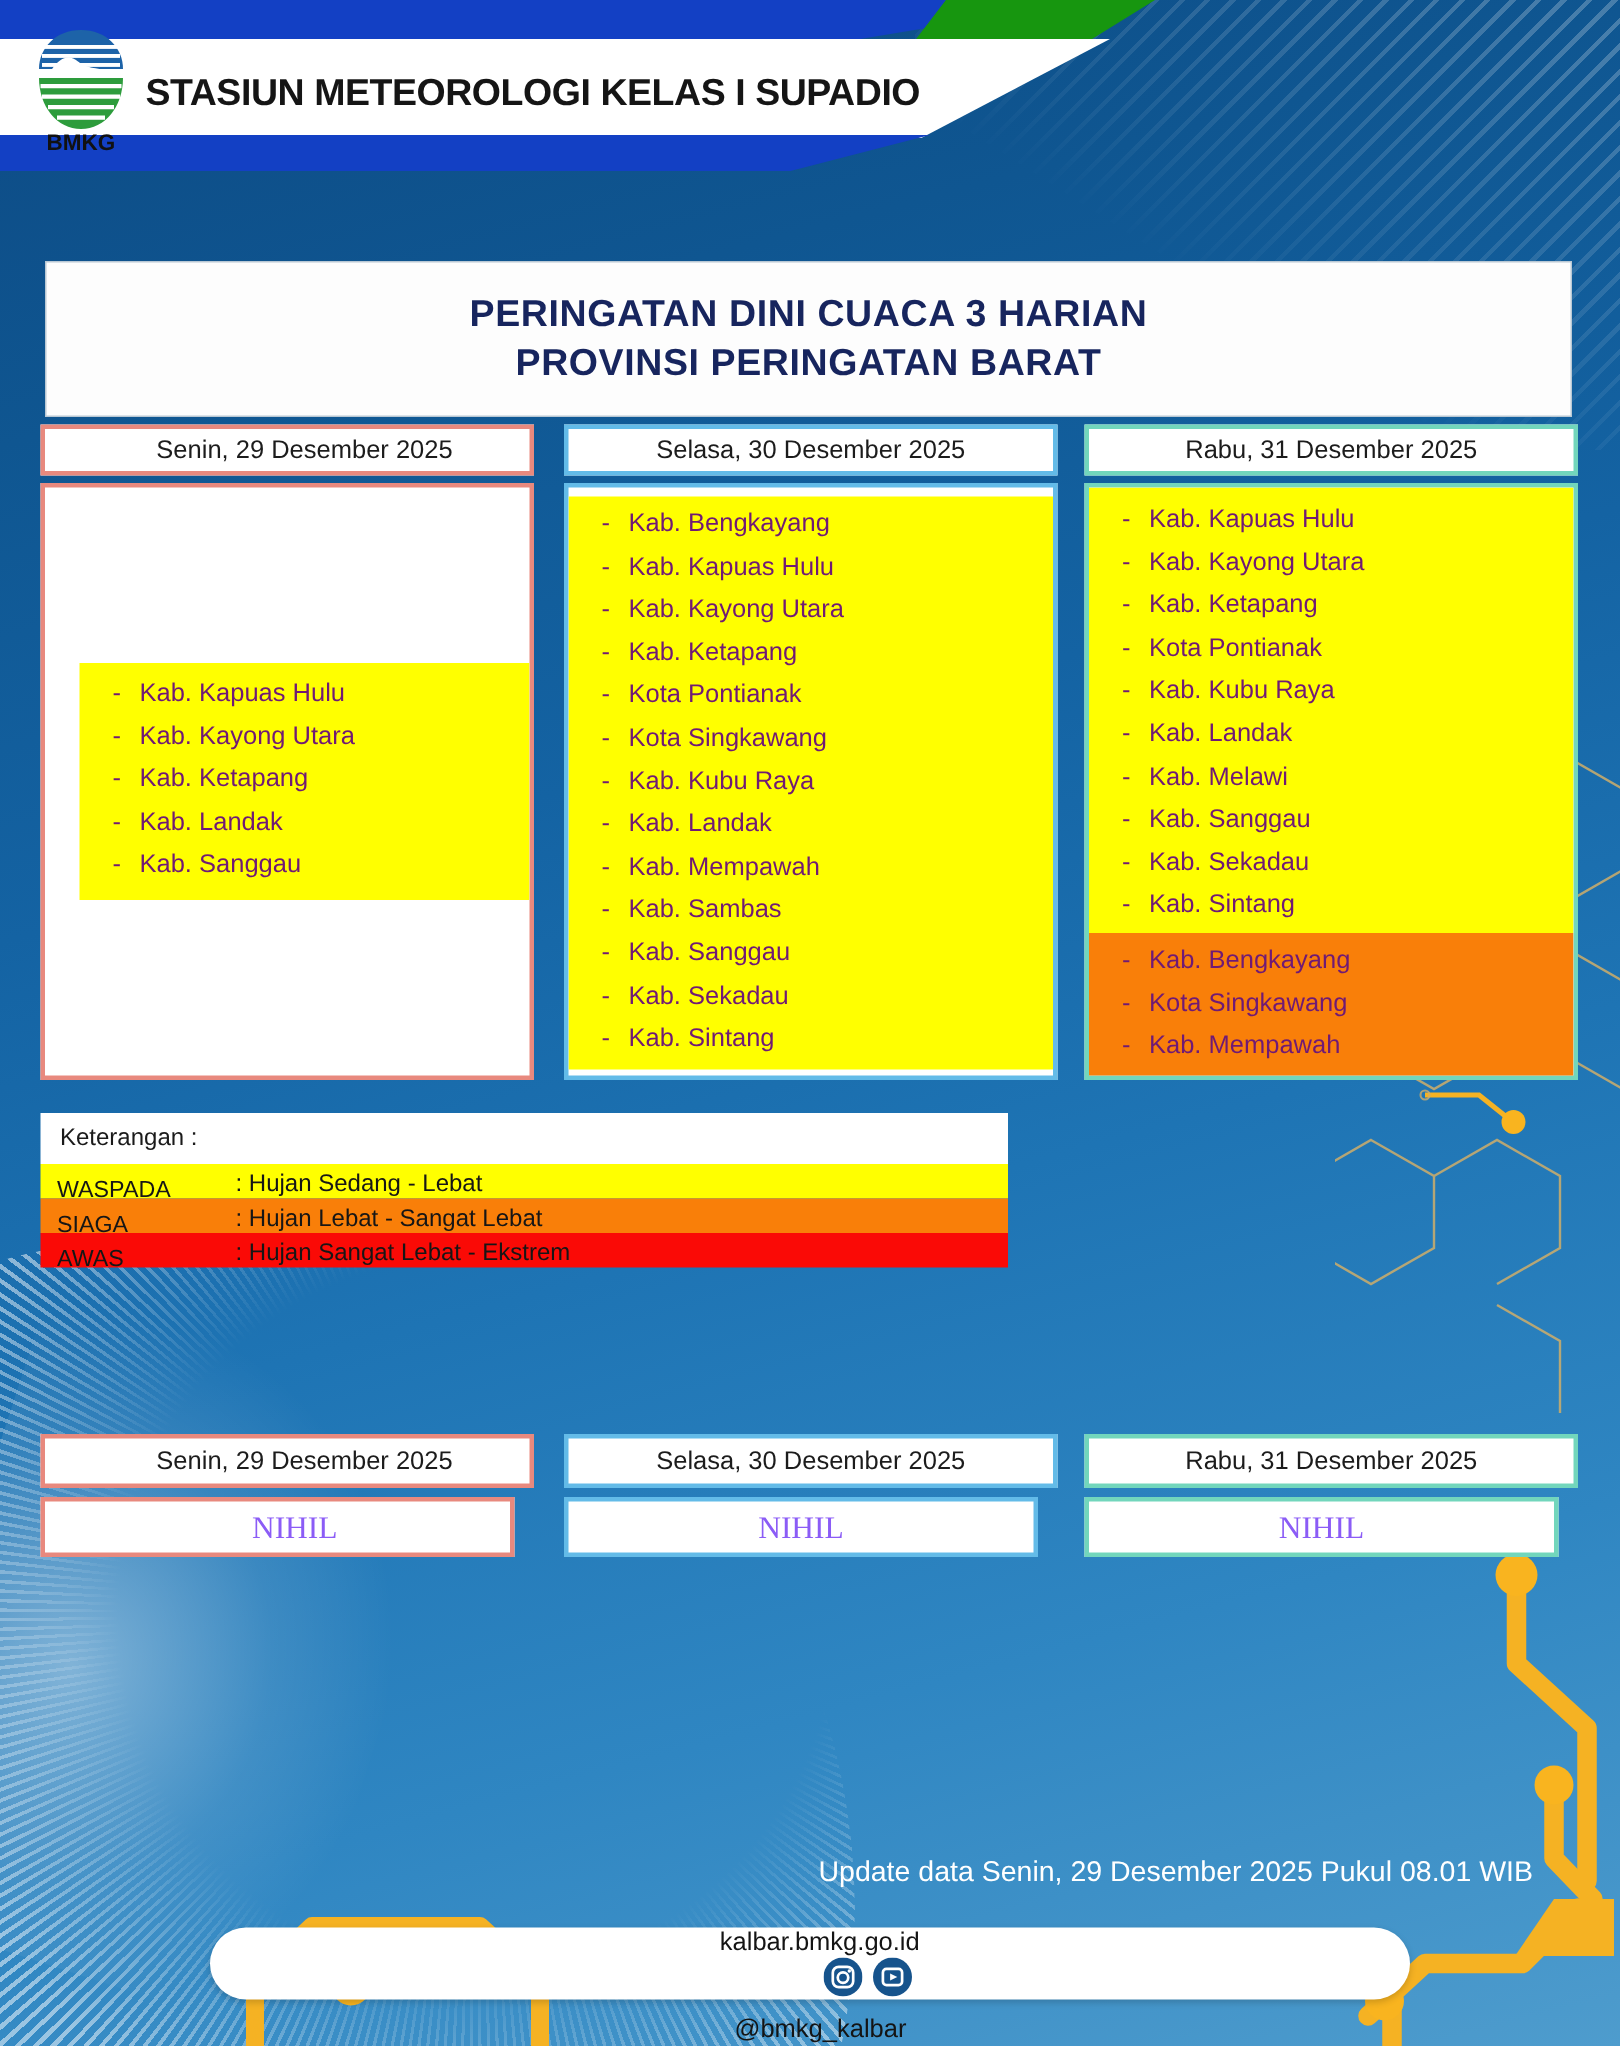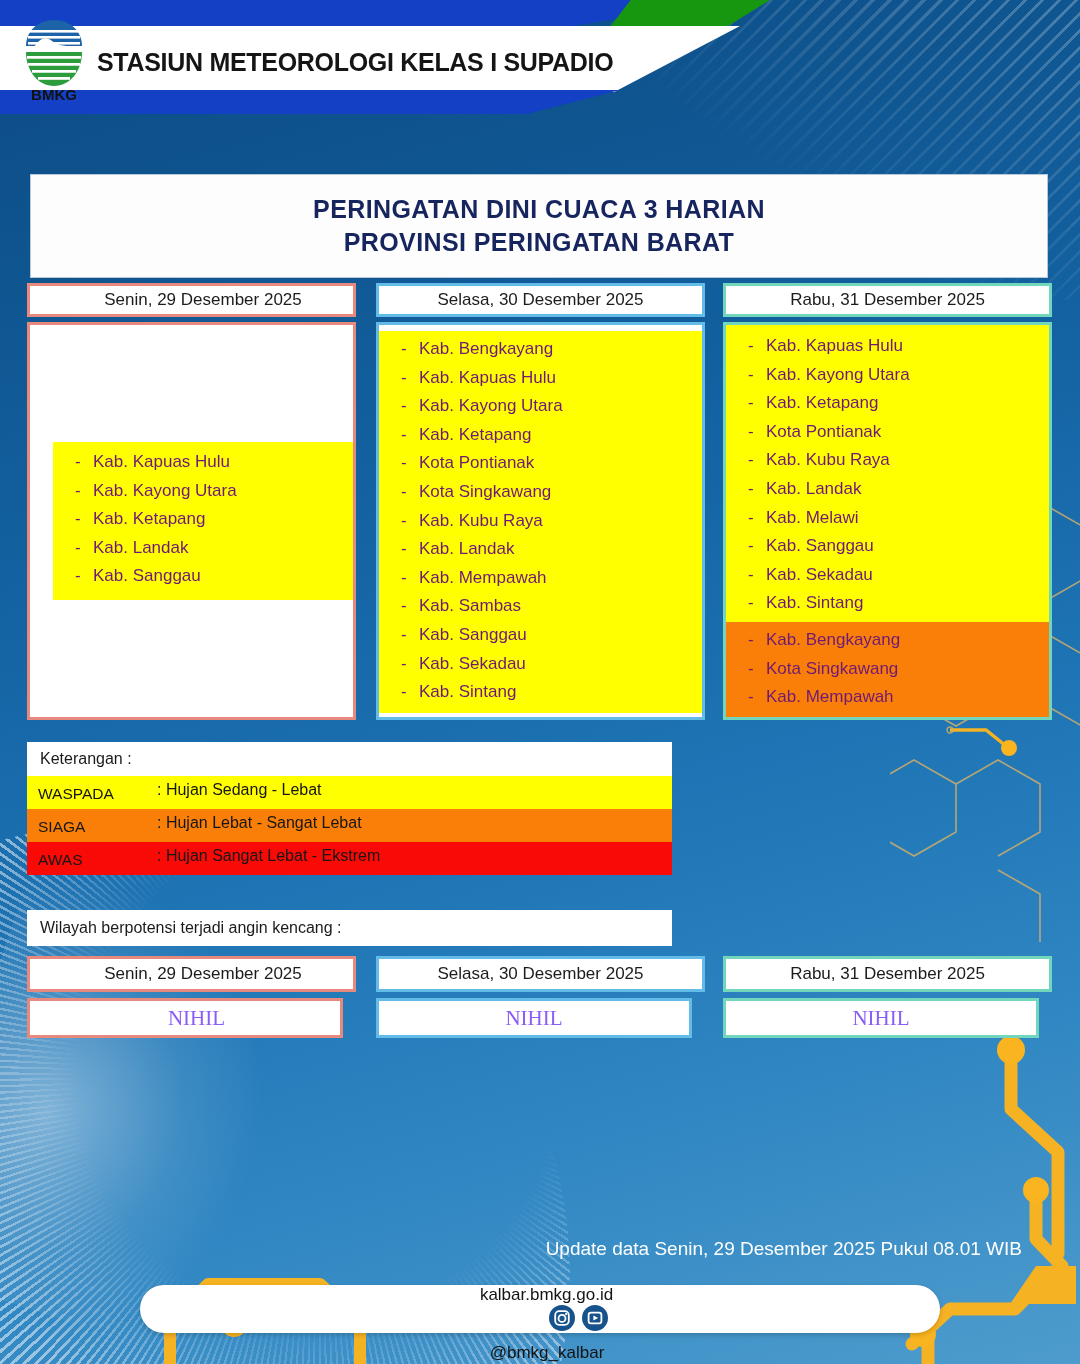--- a/index.html
+++ b/index.html
@@ -130,21 +130,21 @@
   .col3 .col-body { padding-top: 0; }
   .col3 .reg-waspada { padding: 7px 0 4px 0; }
   .col3 .reg-siaga { padding: 4px 0 8px 0; }
 
   
   .legend { position: absolute; top: 742px; left: 27px; width: 645px; }
   .legend-title {
     background: #fff; height: 34px; display: flex; align-items: center;
     padding-left: 13px; font-size: 16px; color: #1a1a1a;
   }
-  .legend-row { height: 33px; position: relative; }
+  .legend-row { height: 23px; position: relative; }
   .legend-row .lab {
     position: absolute; left: 11px; top: 9px;
     font-size: 15.5px; color: #161616;
   }
   .legend-row .desc {
     position: absolute; left: 130px; top: 5px;
     font-size: 16px; color: #161616;
   }
   .lg-waspada { background: #ffff00; }
   .lg-siaga   { background: #f97f09; }
@@ -351,21 +351,20 @@
     <div class="legend-row lg-siaga">
       <span class="lab">SIAGA</span>
       <span class="desc">: Hujan Lebat - Sangat Lebat</span>
     </div>
     <div class="legend-row lg-awas">
       <span class="lab">AWAS</span>
       <span class="desc">: Hujan Sangat Lebat - Ekstrem</span>
     </div>
   </div>
 
-  <div class="wind-title">Wilayah berpotensi terjadi angin kencang :</div>
 
   <div class="wind-head wc1 bd-salmon">Senin, 29 Desember 2025</div>
   <div class="wind-val  wc1 bd-salmon">NIHIL</div>
 
   <div class="wind-head wc2 bd-blue">Selasa, 30 Desember 2025</div>
   <div class="wind-val  wc2 bd-blue">NIHIL</div>
 
   <div class="wind-head wc3 bd-teal">Rabu, 31 Desember 2025</div>
   <div class="wind-val  wc3 bd-teal">NIHIL</div>
 

